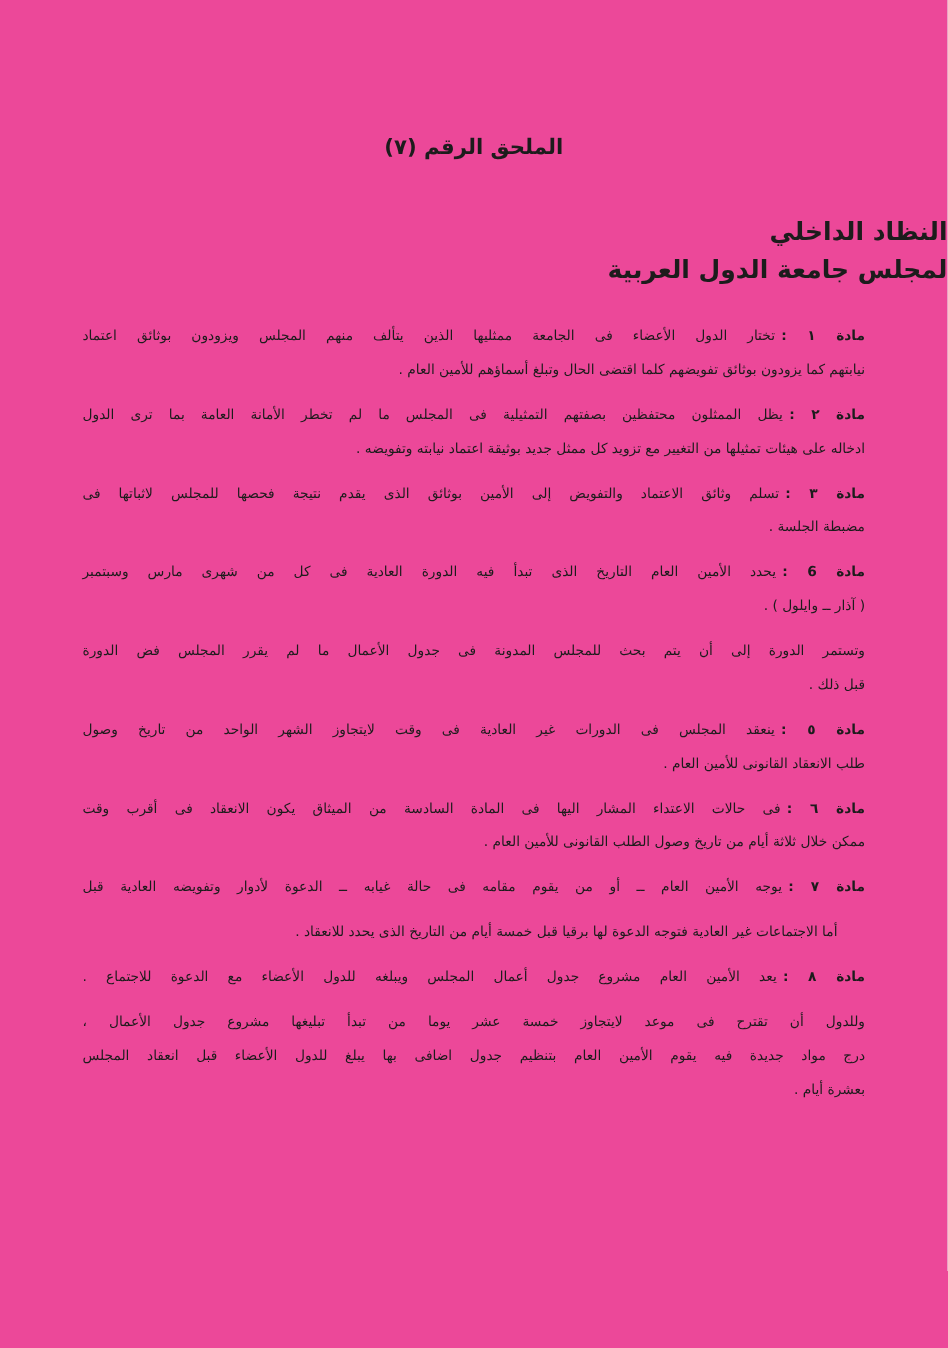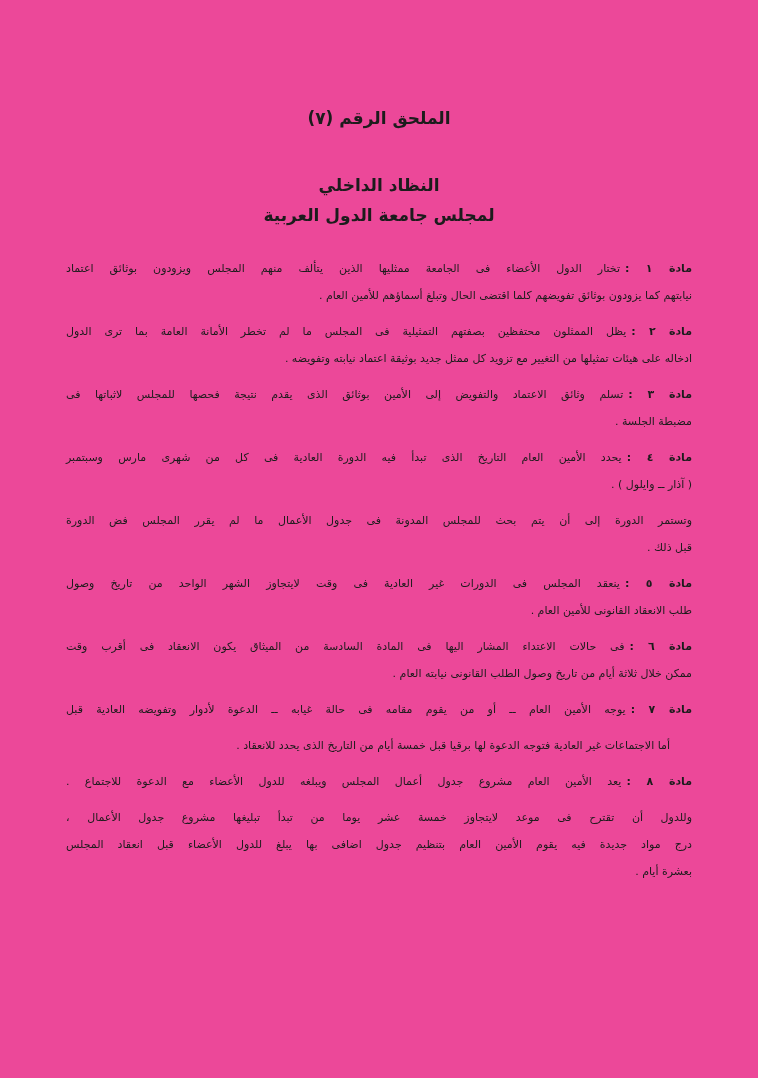--- a/index.html
+++ b/index.html
@@ -26,22 +26,22 @@
     text-align: center;
     font-size: 17px;
     font-weight: bold;
     letter-spacing: 0.5px;
   }
   .doc-heading {
     position: absolute;
     top: 170px;
     left: 0;
     width: 100%;
-    text-align: center;
-    font-size: 17px;
+    text-align: right;
+    font-size: 20px;
     font-weight: bold;
   }
   .doc-heading .hline {
     line-height: 30px;
   }
   .doc-body {
     position: absolute;
     top: 255px;
     right: 66px;
     width: 626px;
@@ -92,37 +92,37 @@
       <span class="line fill"><b class="lbl">مادة ٢ :</b><span>يظل الممثلون محتفظين بصفتهم التمثيلية فى المجلس ما لم تخطر الأمانة العامة بما ترى الدول</span></span>
       <span class="line tail" style="padding-left:112px">ادخاله على هيئات تمثيلها من التغيير مع تزويد كل ممثل جديد بوثيقة اعتماد نيابته وتفويضه .</span>
     </p>
 
     <p class="para">
       <span class="line fill"><b class="lbl">مادة ٣ :</b><span>تسلم وثائق الاعتماد والتفويض إلى الأمين بوثائق الذى يقدم نتيجة فحصها للمجلس لاثباتها فى</span></span>
       <span class="line tail" style="padding-left:117px">مضبطة الجلسة .</span>
     </p>
 
     <p class="para">
-      <span class="line fill"><b class="lbl">مادة ٤ :</b><span>يحدد الأمين العام التاريخ الذى تبدأ فيه الدورة العادية فى كل من شهرى مارس وسبتمبر</span></span>
+      <span class="line fill"><b class="lbl">مادة 6 :</b><span>يحدد الأمين العام التاريخ الذى تبدأ فيه الدورة العادية فى كل من شهرى مارس وسبتمبر</span></span>
       <span class="line tail" style="padding-left:284px">( آذار ــ وايلول ) .</span>
     </p>
 
     <p class="para">
       <span class="line fill">وتستمر الدورة إلى أن يتم بحث للمجلس المدونة فى جدول الأعمال ما لم يقرر المجلس فض الدورة</span>
       <span class="line tail" style="padding-left:472px">قبل ذلك .</span>
     </p>
 
     <p class="para">
       <span class="line fill"><b class="lbl">مادة ٥ :</b><span>ينعقد المجلس فى الدورات غير العادية فى وقت لايتجاوز الشهر الواحد من تاريخ وصول</span></span>
       <span class="line tail" style="padding-left:282px">طلب الانعقاد القانونى للأمين العام .</span>
     </p>
 
     <p class="para">
       <span class="line fill"><b class="lbl">مادة ٦ :</b><span>فى حالات الاعتداء المشار اليها فى المادة السادسة من الميثاق يكون الانعقاد فى أقرب وقت</span></span>
-      <span class="line tail" style="padding-left:239px">ممكن خلال ثلاثة أيام من تاريخ وصول الطلب القانونى نيابته العام .</span>
+      <span class="line tail" style="padding-left:239px">ممكن خلال ثلاثة أيام من تاريخ وصول الطلب القانونى للأمين العام .</span>
     </p>
 
     <p class="para">
       <span class="line fill"><b class="lbl">مادة ٧ :</b><span>يوجه الأمين العام ــ أو من يقوم مقامه فى حالة غيابه ــ الدعوة لأدوار وتفويضه العادية قبل</span></span>
     </p>
 
     <p class="para">
       <span class="line tail" style="padding-right:22px">أما الاجتماعات غير العادية فتوجه الدعوة لها برقيا قبل خمسة أيام من التاريخ الذى يحدد للانعقاد .</span>
     </p>
 

